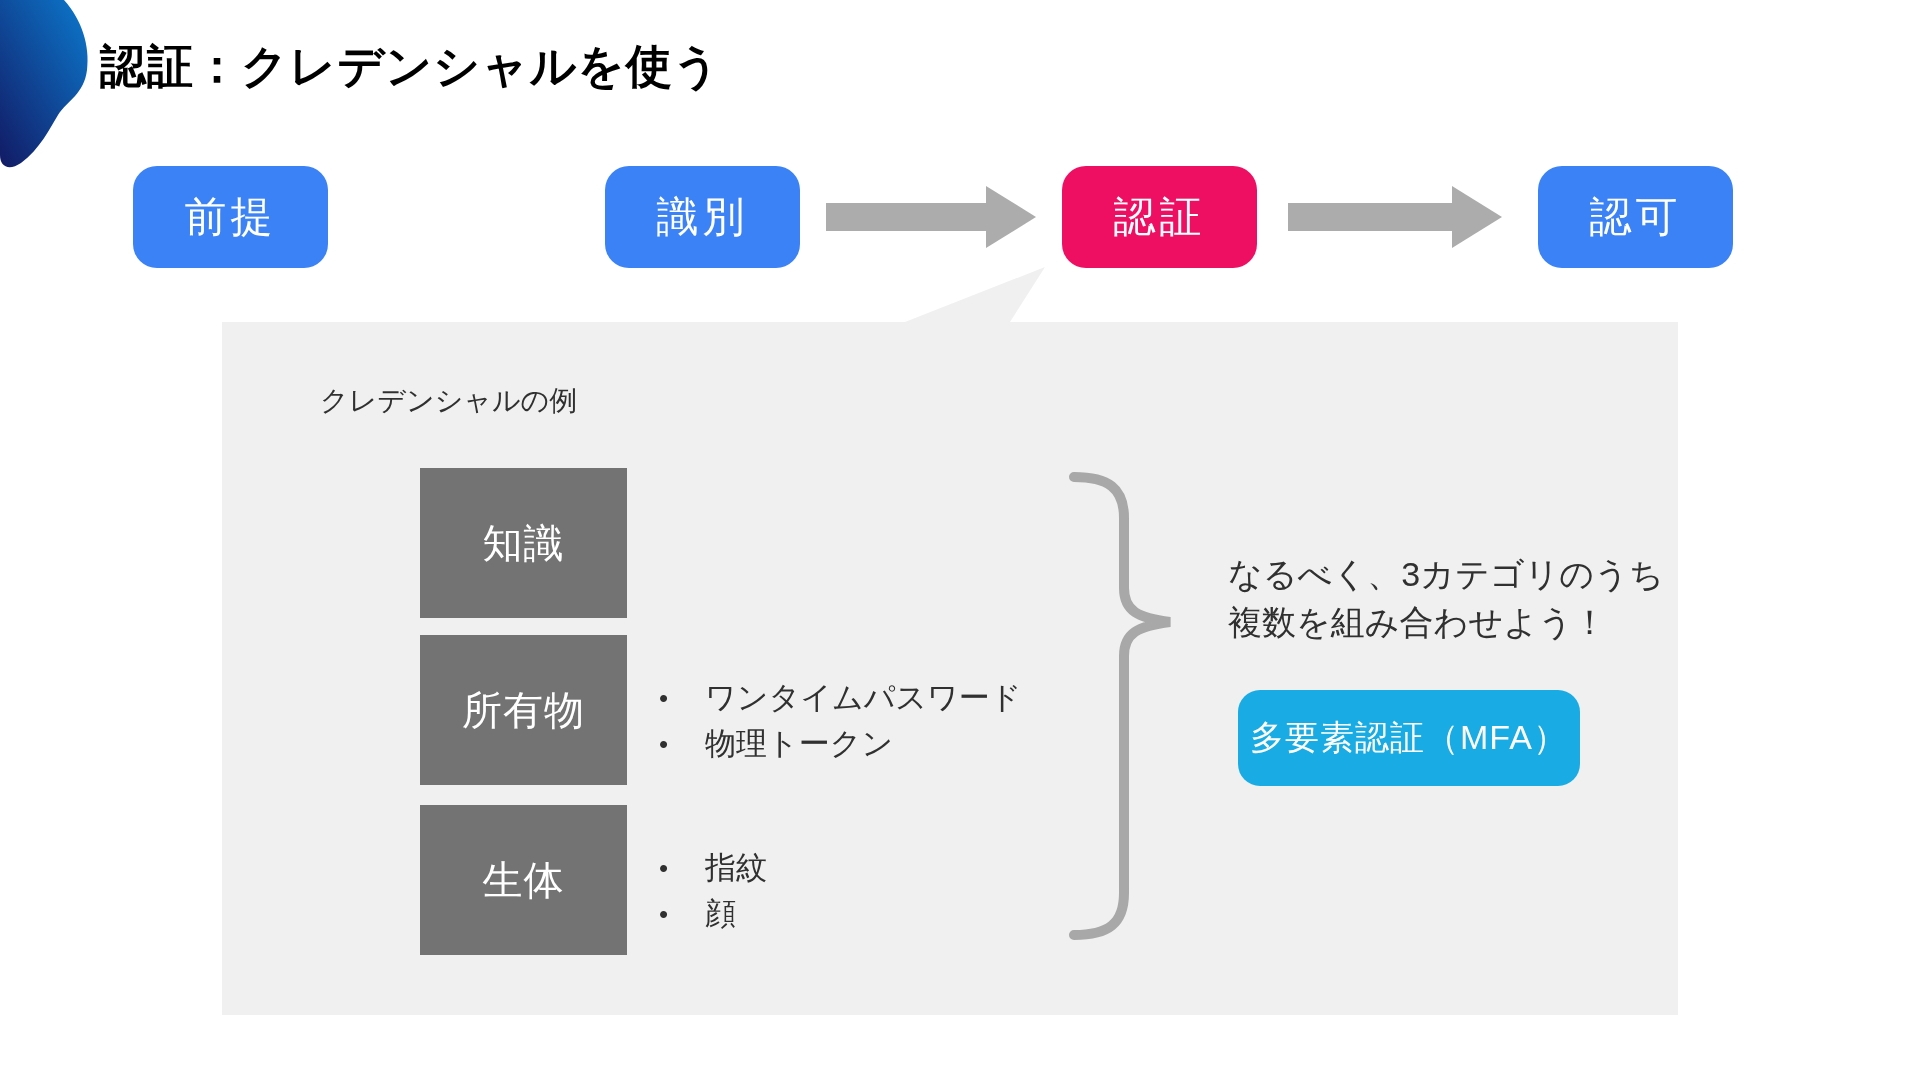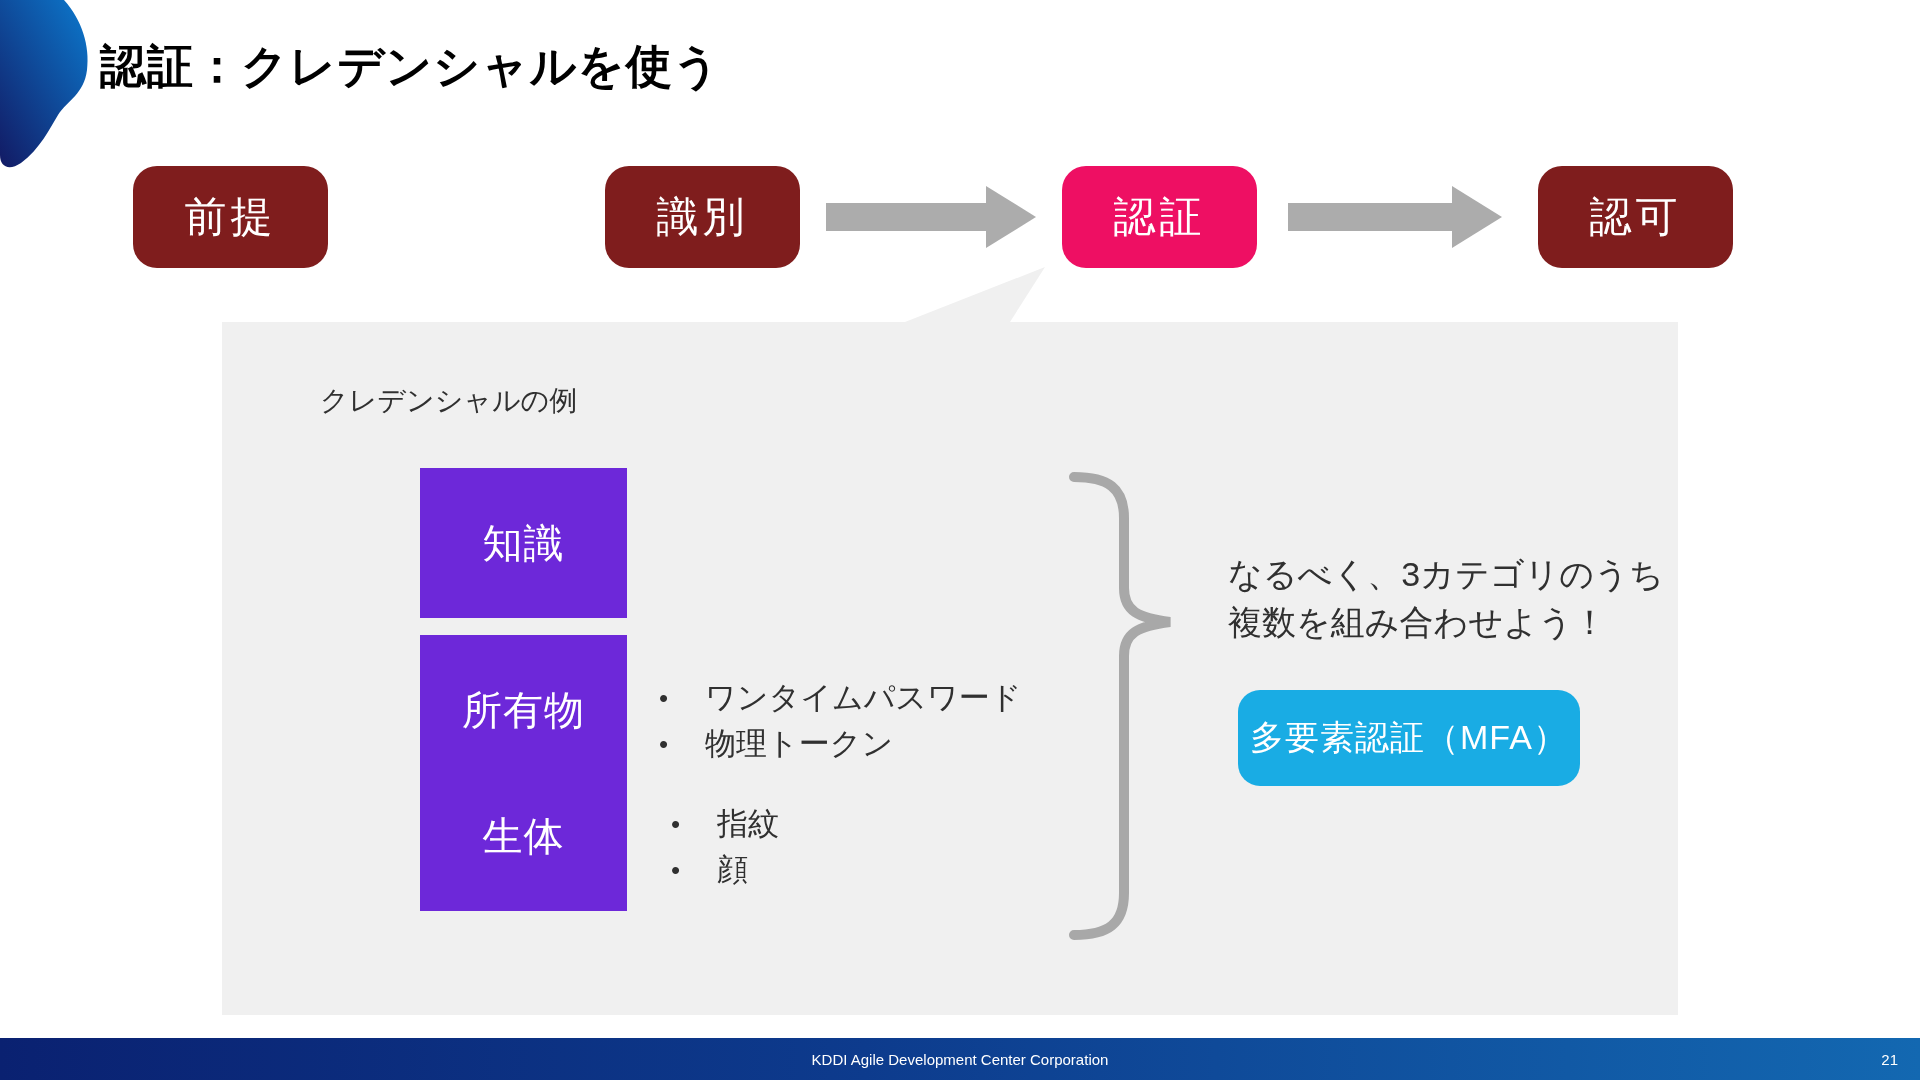--- a/index.html
+++ b/index.html
@@ -13,21 +13,21 @@
 
   
   .title {
     position: absolute; left: 100px; top: 36px;
     font-size: 46px; font-weight: bold; color: #000000; letter-spacing: 1px;
   }
 
   
   .step {
     position: absolute; top: 166px; height: 102px; width: 195px;
-    border-radius: 24px; background: #7f1d1d;
+    border-radius: 24px; background: #3b82f6;
     display: flex; align-items: center; justify-content: center;
     color: #ffffff; font-size: 42px; letter-spacing: 4px;
   }
   .step.active { background: #ee0f63; }
   .step-0 { left: 133px; }
   .step-1 { left: 605px; }
   .step-2 { left: 1062px; }
   .step-3 { left: 1538px; }
 
   
@@ -55,23 +55,23 @@
 
   .panel-heading {
     position: absolute; left: 320px; top: 382px;
     font-size: 28px; color: #303030;
   }
 
   
   .cat-row { position: absolute; left: 420px; height: 150px; display: flex; align-items: center; }
   .cat-row-0 { top: 468px; }
   .cat-row-1 { top: 635px; align-items: center; }
-  .cat-row-2 { top: 761px; gap: 12px; }
+  .cat-row-2 { top: 805px; }
   .cat-box {
-    width: 207px; height: 150px; background: #6d28d9;
+    width: 207px; height: 150px; background: #737373;
     display: flex; align-items: center; justify-content: center;
     color: #ffffff; font-size: 40px; letter-spacing: 1px; flex: none;
   }
   .cat-items { margin-left: 32px; padding-top: 22px; }
   .cat-item { font-size: 31px; line-height: 46px; color: #303030; display: flex; }
   .cat-item::before { content: "•"; font-size: 26px; width: 46px; flex: none; color: #303030; }
 
   
   .brace { position: absolute; left: 1066px; top: 472px; width: 116px; height: 468px; }
 
@@ -180,18 +180,14 @@
 
   <div class="advice">
     <div>なるべく、3カテゴリのうち</div>
     <div>複数を組み合わせよう！</div>
   </div>
 
   <div class="mfa">
     <span>多要素認証（MFA）</span>
   </div>
 
-  <div class="footer">
-    <span>KDDI Agile Development Center Corporation</span>
-    <span class="page">21</span>
-  </div>
 
 </div>
 
 </body></html>

